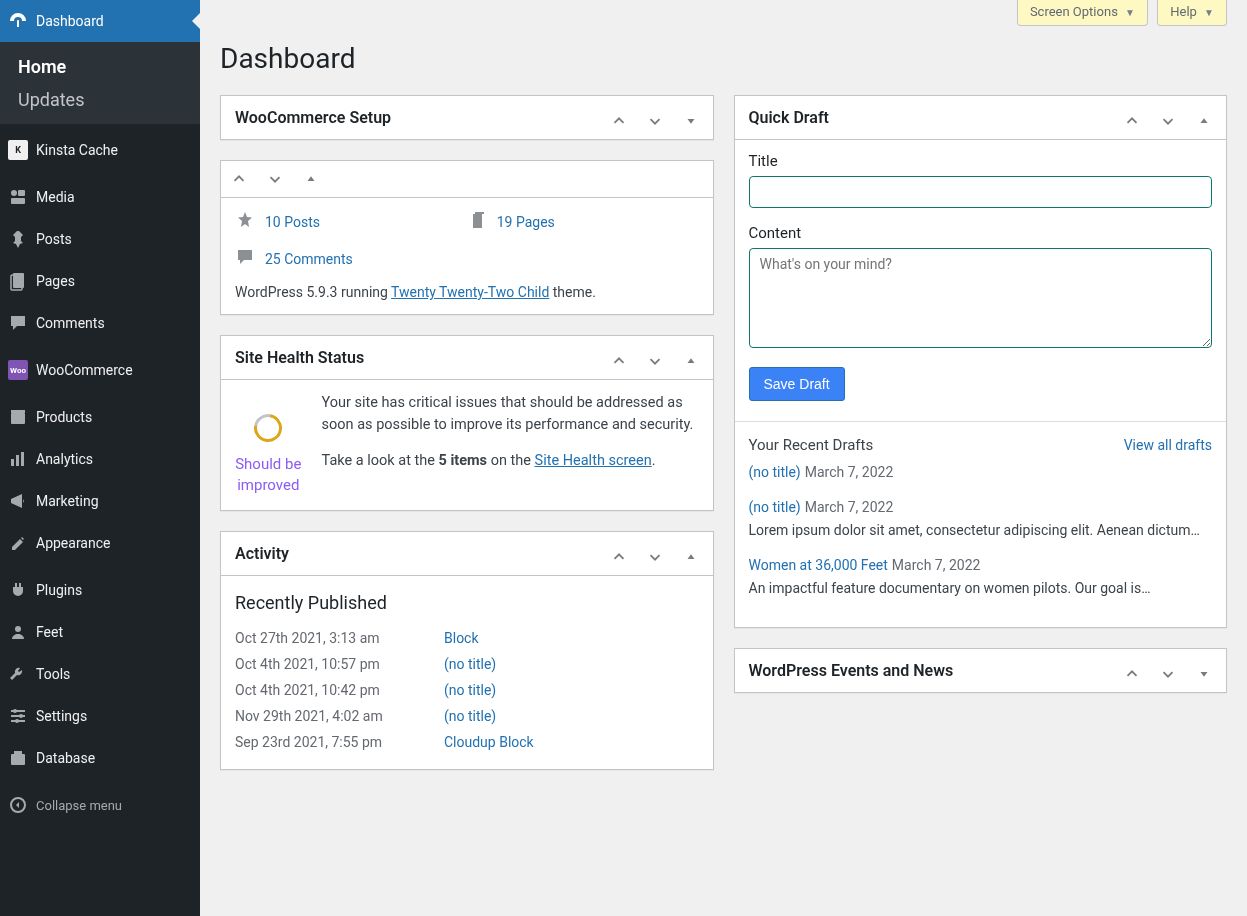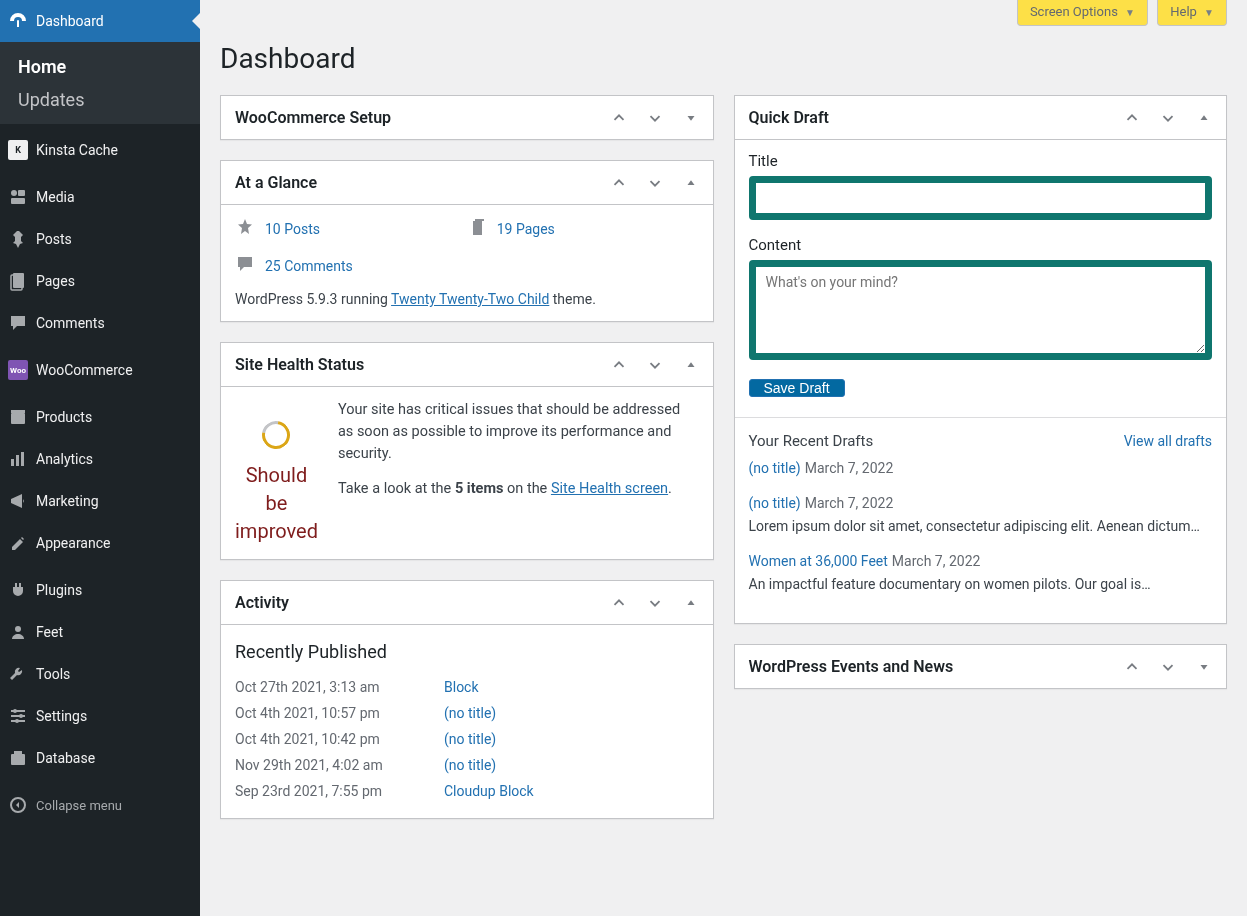--- a/index.html
+++ b/index.html
@@ -80,21 +80,21 @@
   #wpbody {
     margin-left: 200px;
     padding: 0 20px 20px 20px;
   }
   .top-controls {
     text-align: right;
     padding: 0 0 8px;
   }
   .screen-btn {
     display: inline-block;
-    background: #fde047;
+    background: #fef9c3;
     border: 1px solid #c3c4c7;
     border-top: none;
     padding: 4px 12px 6px;
     border-radius: 0 0 4px 4px;
     font-size: 13px;
     color: #646970;
     cursor: pointer;
     margin-left: 6px;
   }
   .screen-btn .tri { font-size: 10px; margin-left: 4px; color: #777f87;}
@@ -112,21 +112,21 @@
   .col { flex: 1; min-width: 0; }
 
   .postbox {
     background: #fff;
     border: 1px solid #c3c4c7;
     box-shadow: 0 1px 1px rgba(0,0,0,.04);
     margin-bottom: 20px;
   }
   .postbox-header {
     display: flex;
-    align-items: center;
+    align-items: flex-end;
     border-bottom: 1px solid #c3c4c7;
   }
   .postbox.closed .postbox-header { border-bottom: none; }
   .postbox-header h2 {
     flex: 1;
     font-size: 16px;
     font-weight: 600;
     padding: 12px 14px;
   }
   .handle-actions {
@@ -166,54 +166,54 @@
   .health-flex { display: flex; gap: 20px; align-items: flex-start; }
   .health-gauge { width: 130px; text-align:center; padding-top: 22px;}
   .health-gauge .ring {
     width: 28px; height: 28px;
     border: 3px solid #dba617;
     border-top-color: #c3c4c7;
     border-radius: 50%;
     margin: 0 auto 12px;
     transform: rotate(-35deg);
   }
-  .health-gauge p { font-size: 20px; color: #7f1d1d; line-height: 1.4; }
+  .health-gauge p { font-size: 15px; color: #8b5cf6; line-height: 1.4; }
   .health-text p { margin-bottom: 14px; line-height: 1.5; font-size:14.5px;}
   .health-text a { text-decoration: underline; }
 
   
   .activity-sub { font-size: 18px; font-weight: 400; margin: 4px 0 12px; color:#1d2327;}
   .activity-list li {
     display: flex;
     gap: 24px;
     padding: 5px 0;
     font-size: 14px;
     list-style: none;
   }
   .activity-date { color: #646970; width: 185px; }
   .activity-title a { color: #2271b1; }
 
   
   .qd-form label { display: block; font-size: 15px; margin-bottom: 6px; color:#1d2327;}
   .qd-form input[type=text], .qd-form textarea {
     width: 100%;
-    border: 7px solid #0f766e;
+    border: 1px solid #0f766e;
     border-radius: 4px;
     padding: 7px 10px;
     font-size: 14px;
     font-family: inherit;
     margin-bottom: 16px;
     background: #fff;
   }
   .qd-form textarea { height: 100px; resize: vertical; }
   .btn-primary {
-    background: #0369a1;
+    background: #3b82f6;
     border: 1px solid #2271b1;
     color: #fff;
-    padding: 0 14px;
+    padding: 8px 14px;
     border-radius: 3px;
     font-size: 14px;
     cursor: pointer;
   }
   .drafts-sep { border-top: 1px solid #dcdcde; margin: 20px -14px 14px; }
   .drafts-head { display:flex; align-items:center; justify-content:space-between; margin-bottom:8px;}
   .drafts-head h3 { font-size: 15px; font-weight: 400; }
   .draft-item { margin-bottom: 14px; font-size: 14px; line-height: 1.5; }
   .draft-item .dtitle { color: #2271b1; }
   .draft-item .ddate { color: #646970; margin-left: 4px; }
@@ -426,21 +426,20 @@
                 <svg viewBox="0 0 20 20" width="14" height="14">
                   <polygon points="5,7 15,7 10,14" fill="currentColor"></polygon>
                 </svg>
               </span>
             </div>
         </div>
       </div>
 
       <div class="postbox">
         <div class="postbox-header">
-          <h2>At a Glance</h2>
           <div class="handle-actions expanded">
               <span class="handle-btn">
                 <svg viewBox="0 0 20 20" width="18" height="18">
                   <polyline points="5 12 10 7 15 12" fill="none" stroke="currentColor" stroke-width="2"></polyline>
                 </svg>
               </span>
               <span class="handle-btn">
                 <svg viewBox="0 0 20 20" width="18" height="18">
                   <polyline points="5 8 10 13 15 8" fill="none" stroke="currentColor" stroke-width="2"></polyline>
                 </svg>

